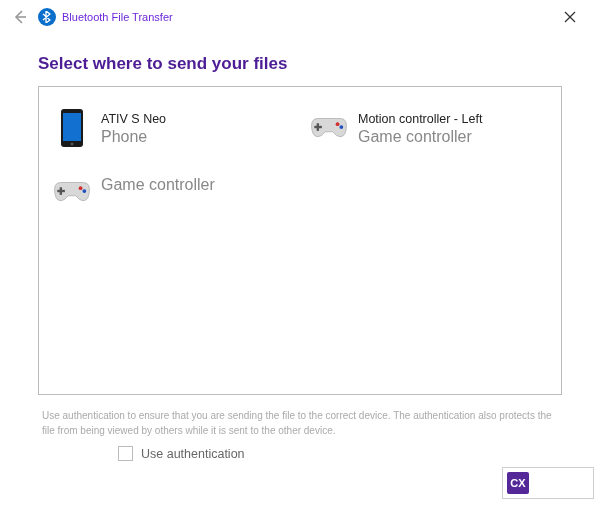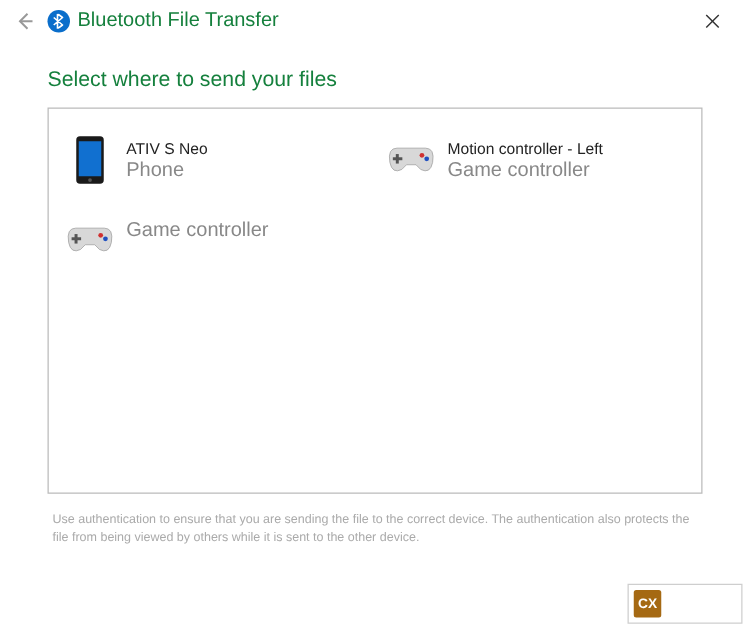--- a/index.html
+++ b/index.html
@@ -25,32 +25,32 @@
     margin-right: 6px;
     cursor: pointer;
   }
   .bt-icon {
     width: 18px; height: 18px;
     border-radius: 50%;
     background: #0a6ecb;
     display: flex; align-items: center; justify-content: center;
     margin-right: 6px;
   }
-  .title-text { font-size: 16px; color: #15803d; }
+  .title-text { font-size: 11px; color: #6d28d9; }
   .close-btn {
     position: absolute; top: 4px; right: 10px;
     width: 40px; height: 26px;
     display: flex; align-items: center; justify-content: center;
     color: #444; cursor: pointer;
   }
   .content { padding: 10px 38px 0 38px; }
   .heading {
-    color: #15803d;
+    color: #4c1d95;
     font-size: 17px;
-    font-weight: 400;
+    font-weight: 700;
     margin: 10px 0 12px 0;
   }
   .device-box {
     border: 1px solid #bbb;
     height: 309px;
     padding: 18px 12px;
     display: grid;
     grid-template-columns: 1fr 1fr;
     grid-auto-rows: 54px;
     gap: 10px 16px;
@@ -94,21 +94,21 @@
     background: #fff;
     display: flex; align-items: center;
     gap: 4px;
     font-size: 10px;
     color: #888;
     padding: 0 4px;
     opacity: 0.95;
   }
   .wm-badge {
     width: 22px; height: 22px;
-    background: #a16207;
+    background: #4c1d95;
     border-radius: 2px;
     color: #fff;
     font-weight: 700;
     display: flex; align-items: center; justify-content: center;
     font-size: 11px;
   }
   .wm-text { line-height: 1.1; }
   .wm-text .wm-l1 { font-weight: 700; color: #444; }
 </style>
 </head>
@@ -183,17 +183,21 @@
       </div>
       <div class="dev-label">
         <div class="dev-type">Game controller</div>
       </div>
     </div>
 
   </div>
 
   <div class="hint">Use authentication to ensure that you are sending the file to the correct device. The authentication also protects the file from being viewed by others while it is sent to the other device.</div>
 
+  <div class="auth-row">
+    <div class="checkbox"></div>
+    <span class="auth-label">Use authentication</span>
+  </div>
 </div>
 
 <div class="watermark">
   <div class="wm-badge">CX</div>
 </div>
 
 </body></html>

